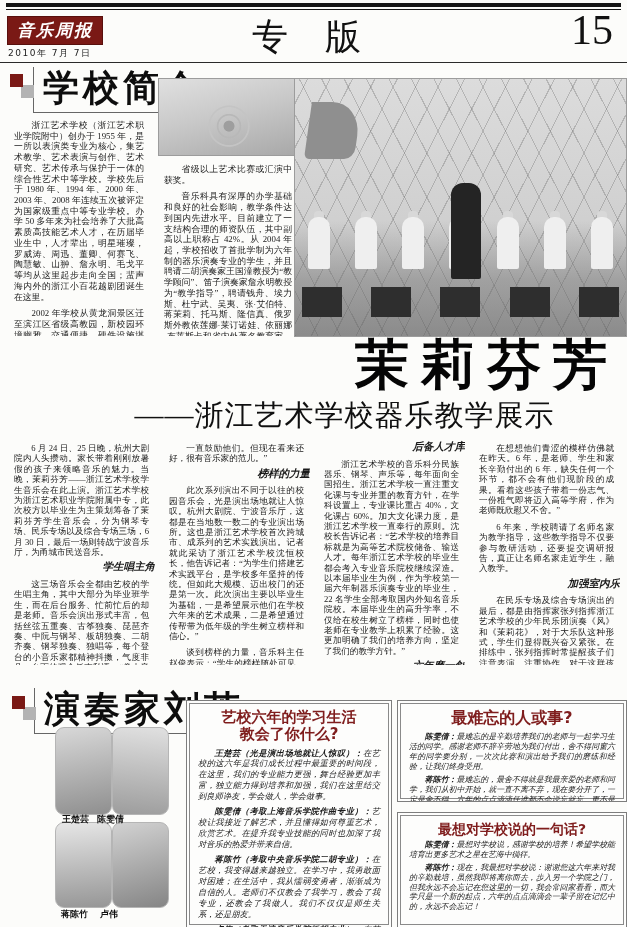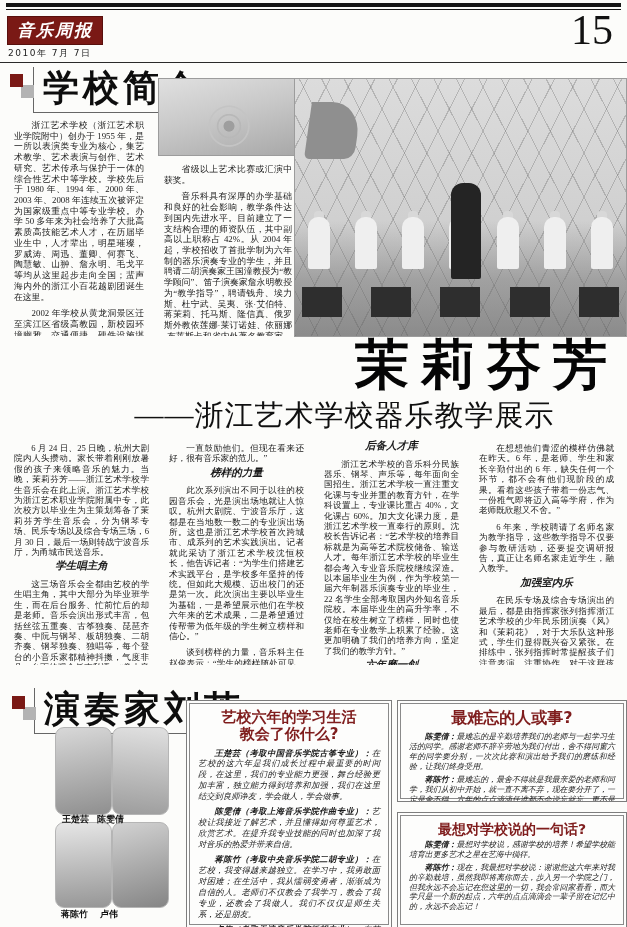--- a/index.html
+++ b/index.html
@@ -27,22 +27,22 @@
   .sq-gray{background:#b3b3b3;z-index:1;}
   .sect-title-wrap{border-left:1px solid #666;border-bottom:1px solid #666;
                    padding:2px 6px 5px 9px;background:transparent;}
   .sect-title{font-family:"DejaVu Sans",sans-serif;font-weight:bold;font-size:36px;
               letter-spacing:4px;line-height:1.05;color:#0d0d0d;white-space:nowrap;}
 
   
   .news{font-size:8.8px;line-height:1.22;text-align:justify;overflow:hidden;}
   .pr{margin:6px;}
   .pr-p{text-indent:2em;}
-  .pr-h{text-align:center;font-weight:bold;font-style:italic;font-size:10.5px;
-        margin:3px 0;text-indent:0;font-family:Liberation Serif, serif;}
+  .pr-h{text-align:right;font-weight:bold;font-style:italic;font-size:10.5px;
+        margin:3px 0;text-indent:0;font-family:Liberation Sans, sans-serif;}
   .intro-col1{left:8px;top:114px;width:142px;height:222px;}
   .intro-col2{left:158px;top:158px;width:140px;height:178px;}
 
   
   .campus-photo{left:158px;top:78px;width:140px;height:76px;border:1px solid #9c9c9c;
      background:
        radial-gradient(circle at 50% 62%, #9e9e9e 0 6%, transparent 7%),
        radial-gradient(circle at 50% 62%, transparent 0 12%, #b8b8b8 13% 14%, transparent 15%),
        radial-gradient(circle at 50% 62%, transparent 0 22%, #c4c4c4 23% 24%, transparent 25%),
        linear-gradient(165deg,#e0e0e0 0%,#c9c9c9 45%,#a8a8a8 100%);}
@@ -110,20 +110,21 @@
 <body>
 
 <div id="page">
 
   <div class="abs rule-thick"></div>
   <div class="abs rule-thin"></div>
   <div class="abs masthead">
     <span>音乐周报</span>
   </div>
   <div class="abs date">2010年 7月 7日</div>
+  <div class="abs edition">专 版</div>
   <div class="abs pagenum">15</div>
   <div class="abs header-rule"></div>
 
   <div class="abs sq sq-red" style="left:10px;top:74px;"></div>
   <div class="abs sq sq-gray" style="left:21px;top:85px;"></div>
   <div class="abs sect-title-wrap" style="left:33px;top:67px;width:152px;">
     <div class="sect-title">学校简介</div>
   </div>
   <div class="abs news intro-col1">
       <div class="pr pr-p">浙江艺术学校（浙江艺术职业学院附中）创办于 1955 年，是一所以表演类专业为核心，集艺术教学、艺术表演与创作、艺术研究、艺术传承与保护于一体的综合性艺术中等学校。学校先后于 1980 年、1994 年、2000 年、2003 年、2008 年连续五次被评定为国家级重点中等专业学校。办学 50 多年来为社会培养了大批高素质高技能艺术人才，在历届毕业生中，人才辈出，明星璀璨，罗威涛、周迅、董卿、何赛飞、陶慧敏、山翀、詹永明、毛戈平等均从这里起步走向全国；蜚声海内外的浙江小百花越剧团诞生在这里。</div>
@@ -199,21 +200,21 @@
   <div id="cap1" class="cap">王楚芸</div>
   <div id="cap2" class="cap">陈雯倩</div>
   <div id="cap3" class="cap">蒋陈竹</div>
   <div id="cap4" class="cap">卢伟</div>
 
   <div id="box1" class="abs dbox">
     <div class="qa-inner">
       <div class="qa-title">艺校六年的学习生活</div>
       <div class="qa-title" style="margin-top:-3px;">教会了你什么?</div>
       <div class="qa-paras">
-          <div class="pr pr-p"><b>王楚芸（考取中国音乐学院古筝专业）：</b>在艺校的这六年是我们成长过程中最重要的时间段，在这里，我们的专业能力更强，舞台经验更加丰富，独立能力得到培养和加强，我们在这里结交到良师诤友，学会做人，学会做事。</div>
+          <div class="pr pr-p"><b>王楚芸（光是演出场地就让人惊叹）：</b>在艺校的这六年是我们成长过程中最重要的时间段，在这里，我们的专业能力更强，舞台经验更加丰富，独立能力得到培养和加强，我们在这里结交到良师诤友，学会做人，学会做事。</div>
           <div class="pr pr-p"><b>陈雯倩（考取上海音乐学院作曲专业）：</b>艺校让我接近了解艺术，并且懂得如何尊重艺术，欣赏艺术。在提升我专业技能的同时也加深了我对音乐的热爱并带来自信。</div>
           <div class="pr pr-p"><b>蒋陈竹（考取中央音乐学院二胡专业）：</b>在艺校，我变得越来越独立。在学习中，我勇敢面对困难；在生活中，我从懦弱变勇者，渐渐成为自信的人。老师们不仅教会了我学习，教会了我专业，还教会了我做人。我们不仅仅是师生关系，还是朋友。</div>
           <div class="pr pr-p"><b>卢伟（考取天津音乐学院板胡专业）：</b>在艺校的生活中我学会了独立，生活要独立，学习要独立，因此我成长得比同龄人懂事，自理能力也大大增强。</div>
         </div>
     </div>
   </div>
 
   <div id="box2" class="abs dbox">
     <div class="qa-inner">
       <div class="qa-title">最难忘的人或事?</div>

